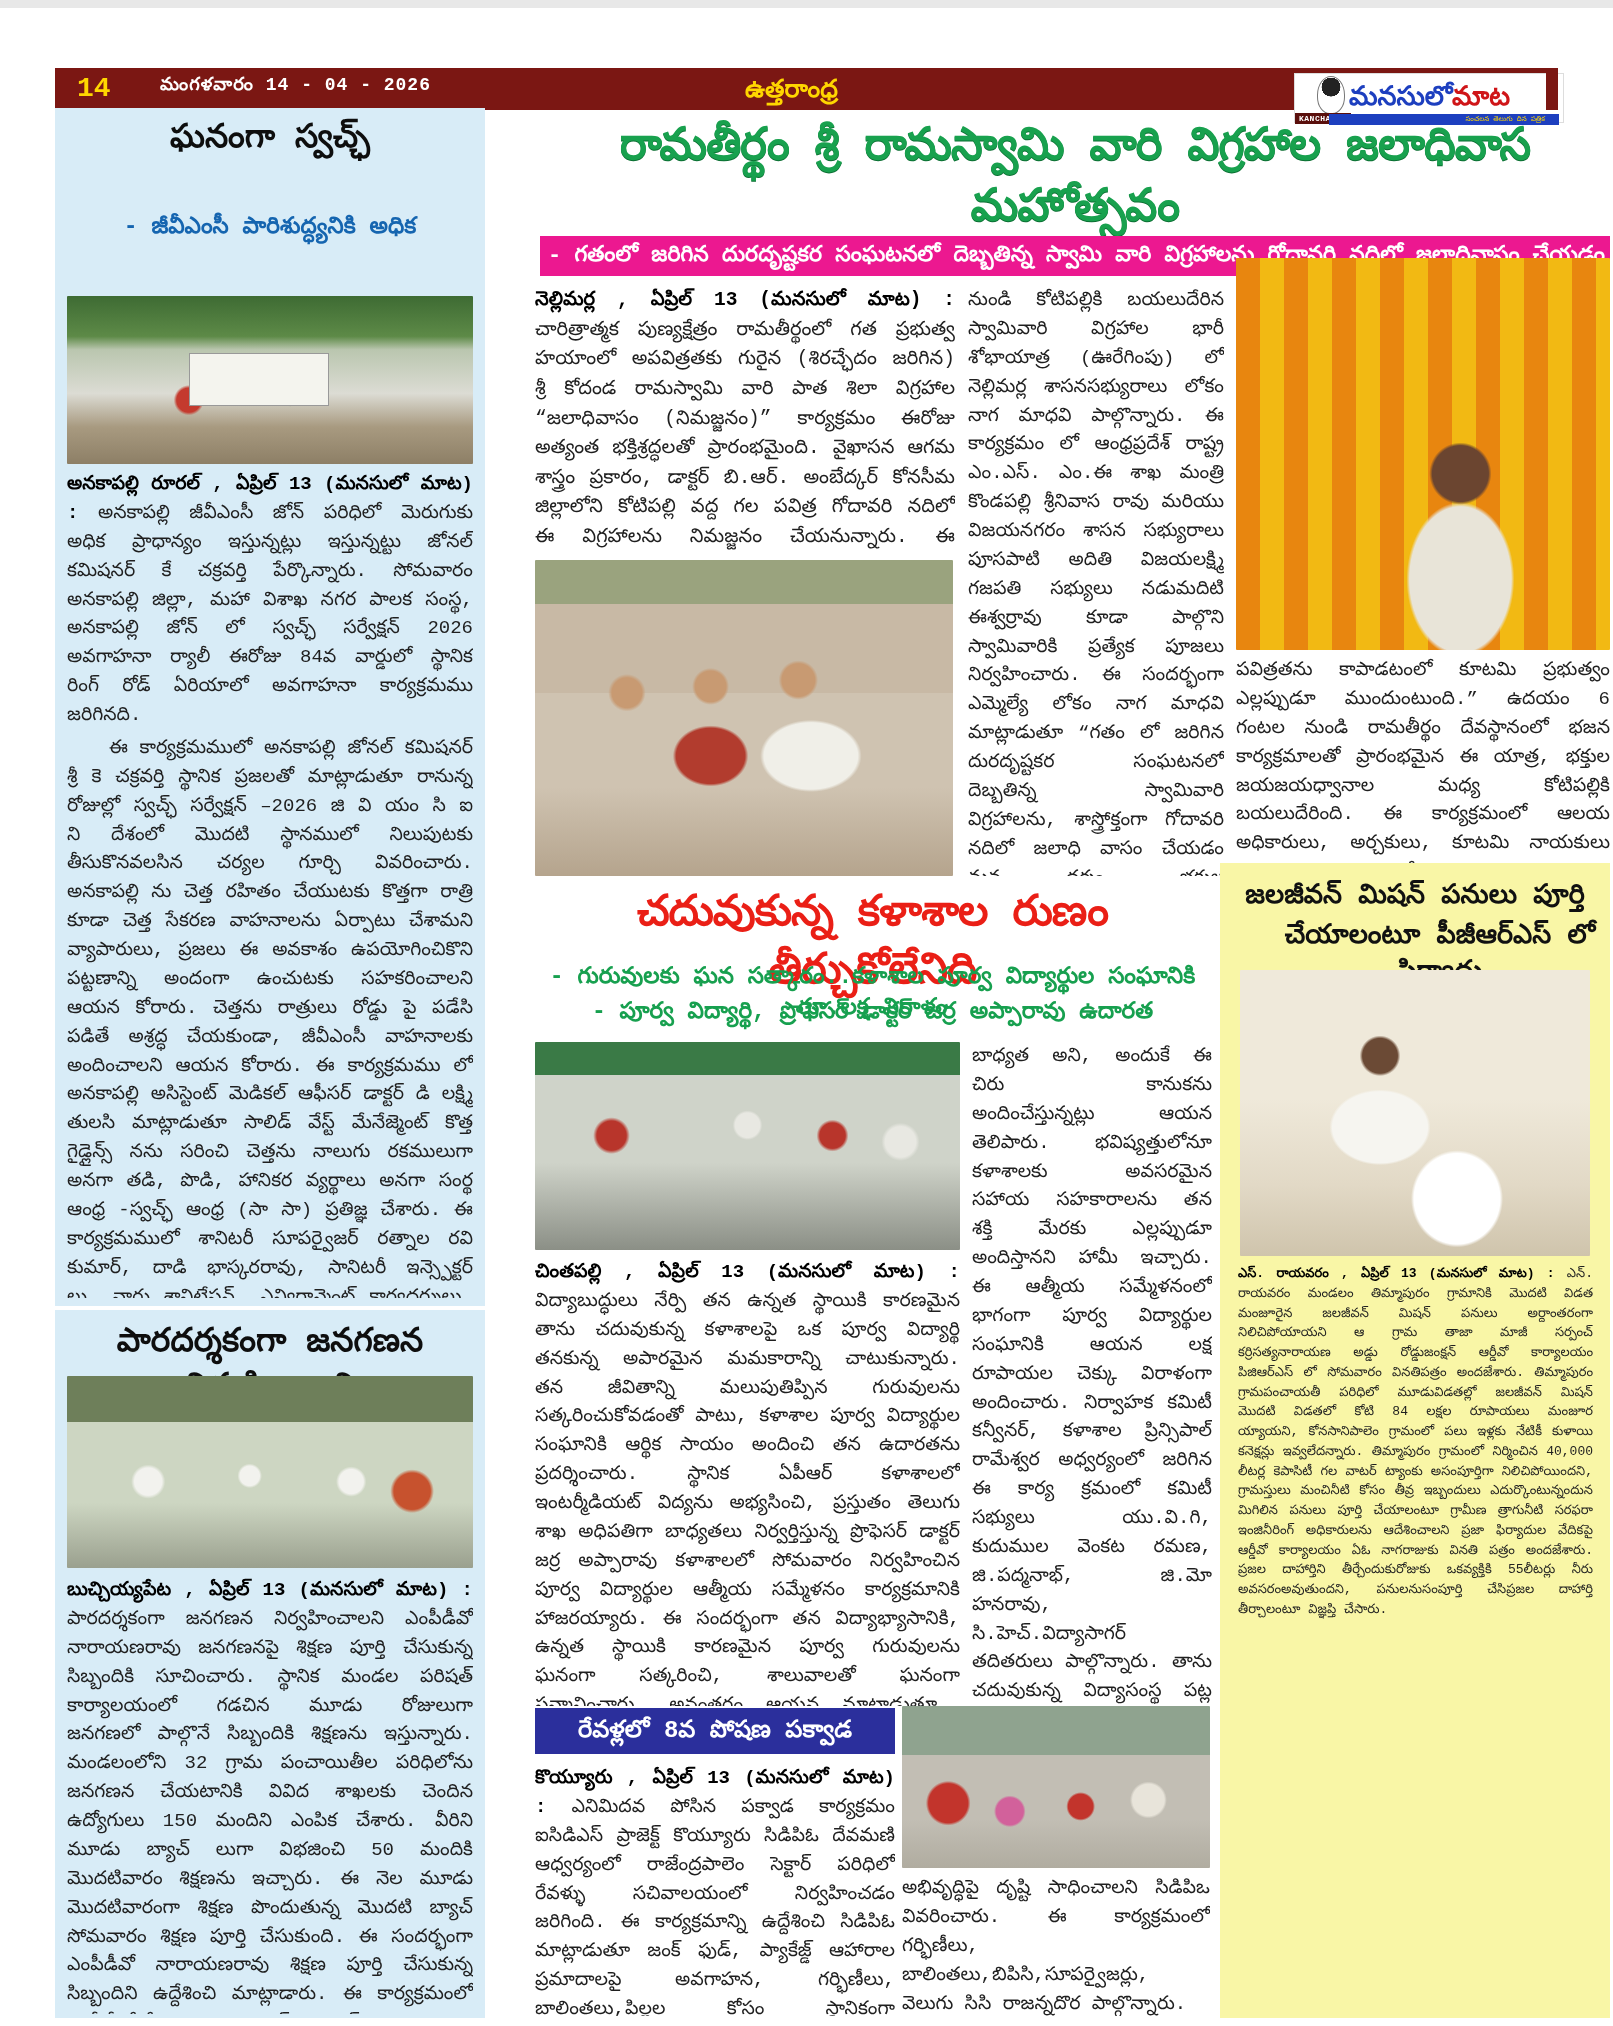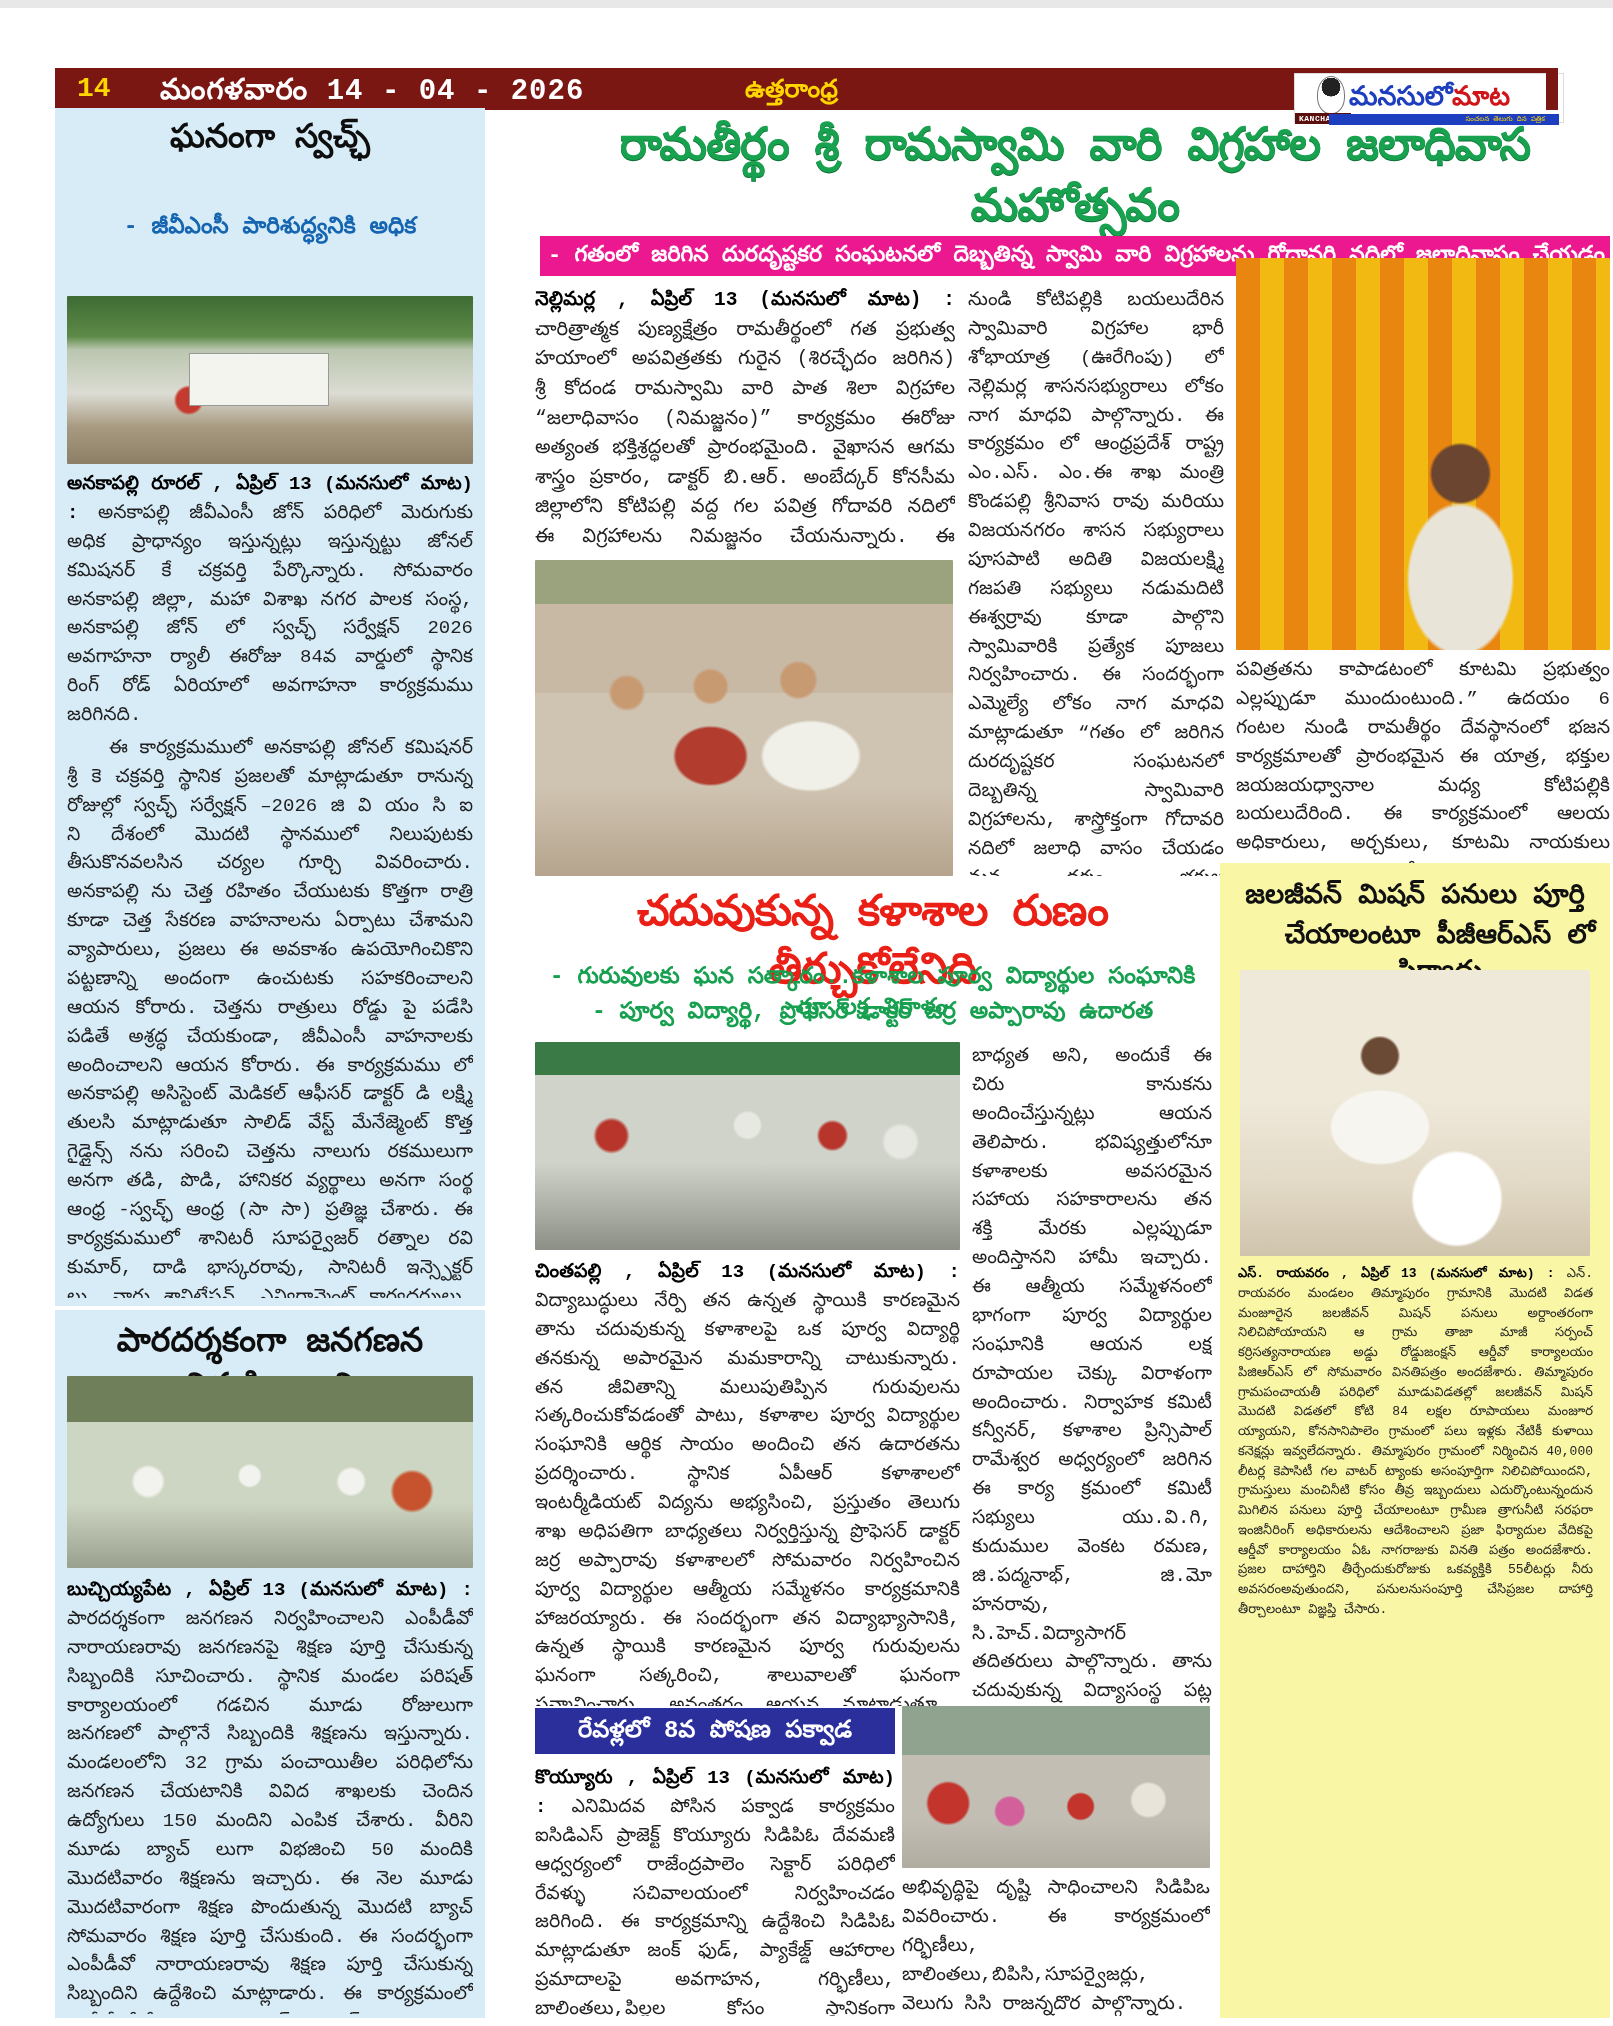--- a/index.html
+++ b/index.html
@@ -2,21 +2,21 @@
 <html><head>
 <meta charset="utf-8">
 <style>
   html,body{margin:0;padding:0;background:#e8e8e8;}
   .page{position:relative;width:1613px;height:2026px;background:#ffffff;margin:8px auto;
         font-family:Liberation Mono, monospace;overflow:hidden;}
 
   
   .hbar{position:absolute;left:55px;top:60px;width:1503px;height:42px;background:#7b1713;}
   .hpage{position:absolute;left:22px;top:5px;font-size:28px;font-weight:bold;color:#ffd600;}
-  .hdate{position:absolute;left:105px;top:6px;font-size:29px;font-weight:bold;color:#ffffff;letter-spacing:1px;}
+  .hdate{position:absolute;left:105px;top:6px;font-size:18px;font-weight:bold;color:#ffffff;letter-spacing:1px;}
   .hedition{position:absolute;left:690px;top:7px;font-size:25px;font-weight:bold;color:#ffd600;}
   .masthead{position:absolute;left:1240px;top:6px;width:252px;height:48px;background:#ffffff;
             box-shadow:0 0 0 1px #ddd;display:flex;align-items:center;padding-left:16px;}
   .face{width:26px;height:36px;margin:2px 4px 8px 6px;border-radius:50% 50% 45% 45%;
         background:radial-gradient(circle at 50% 28%,#222 0 32%,transparent 33%),
                    linear-gradient(180deg,#fff 0 100%);border:1px solid #777;}
   .mast-title{font-size:27px;font-weight:bold;line-height:1;}
   .mt-blue{color:#1d3fbf;}
   .mt-red{color:#cf1518;}
   .kancharla{position:absolute;left:0px;bottom:-2px;background:#5a0f0c;color:#fff;

